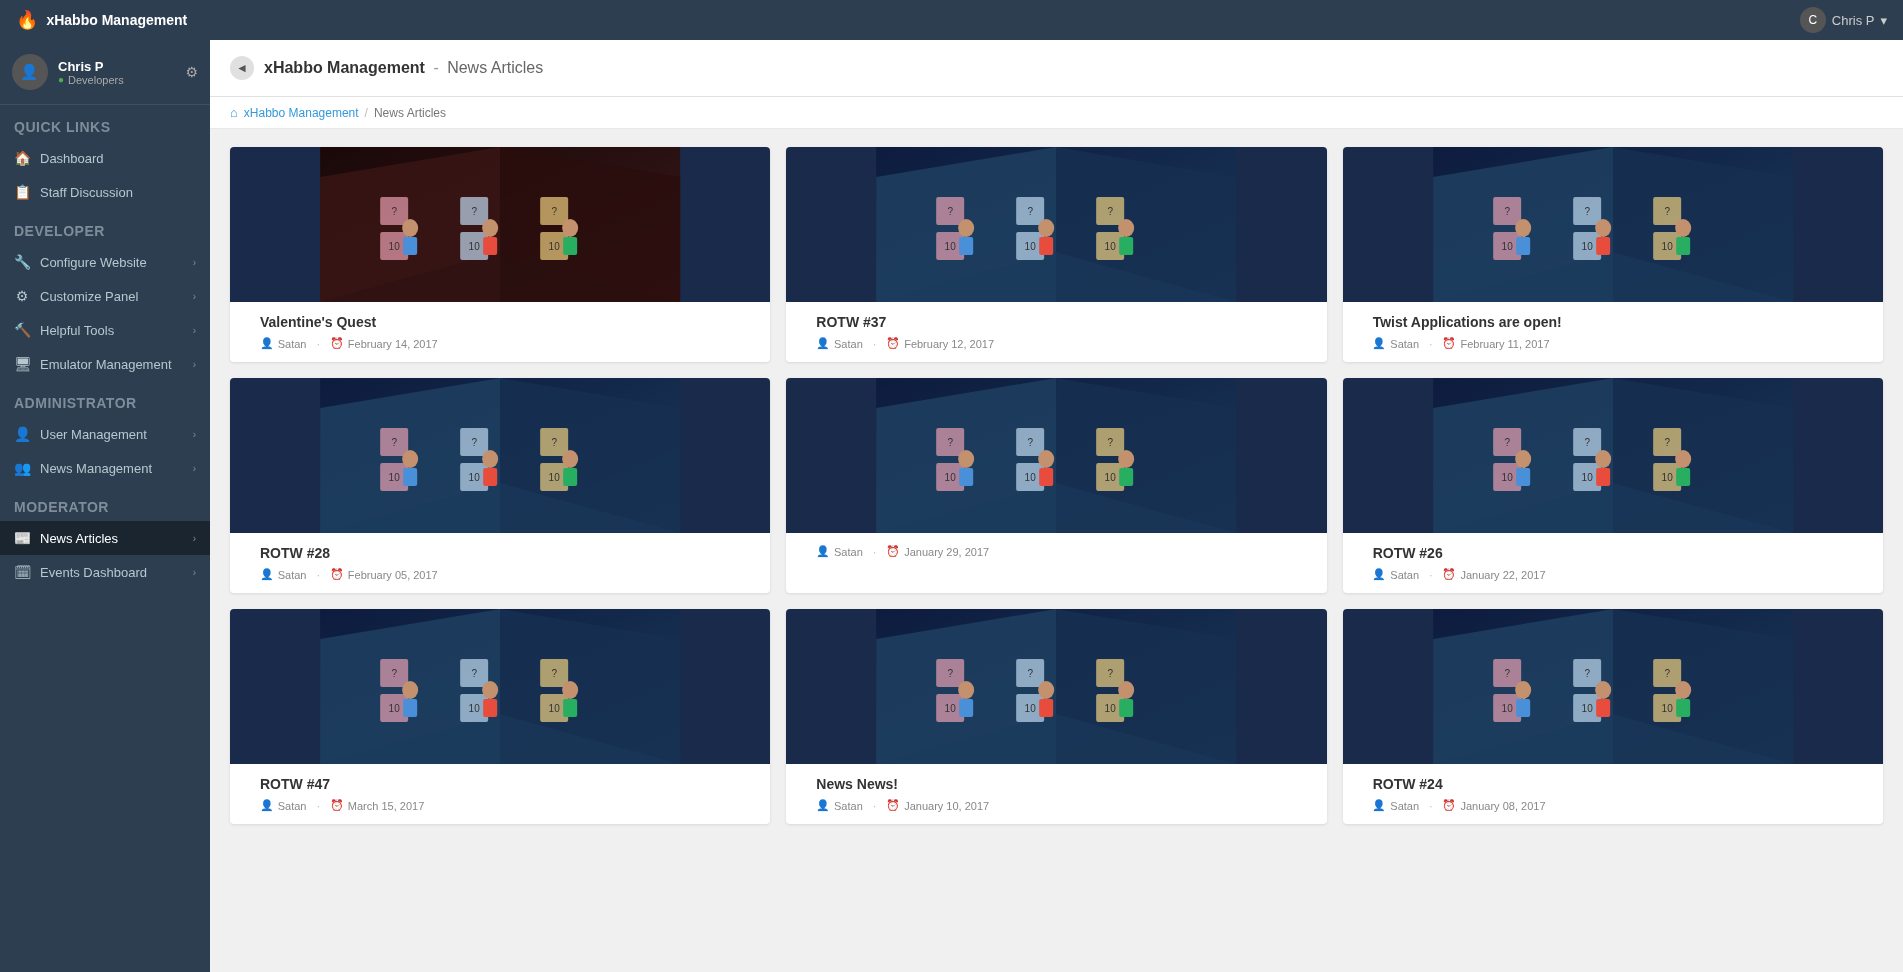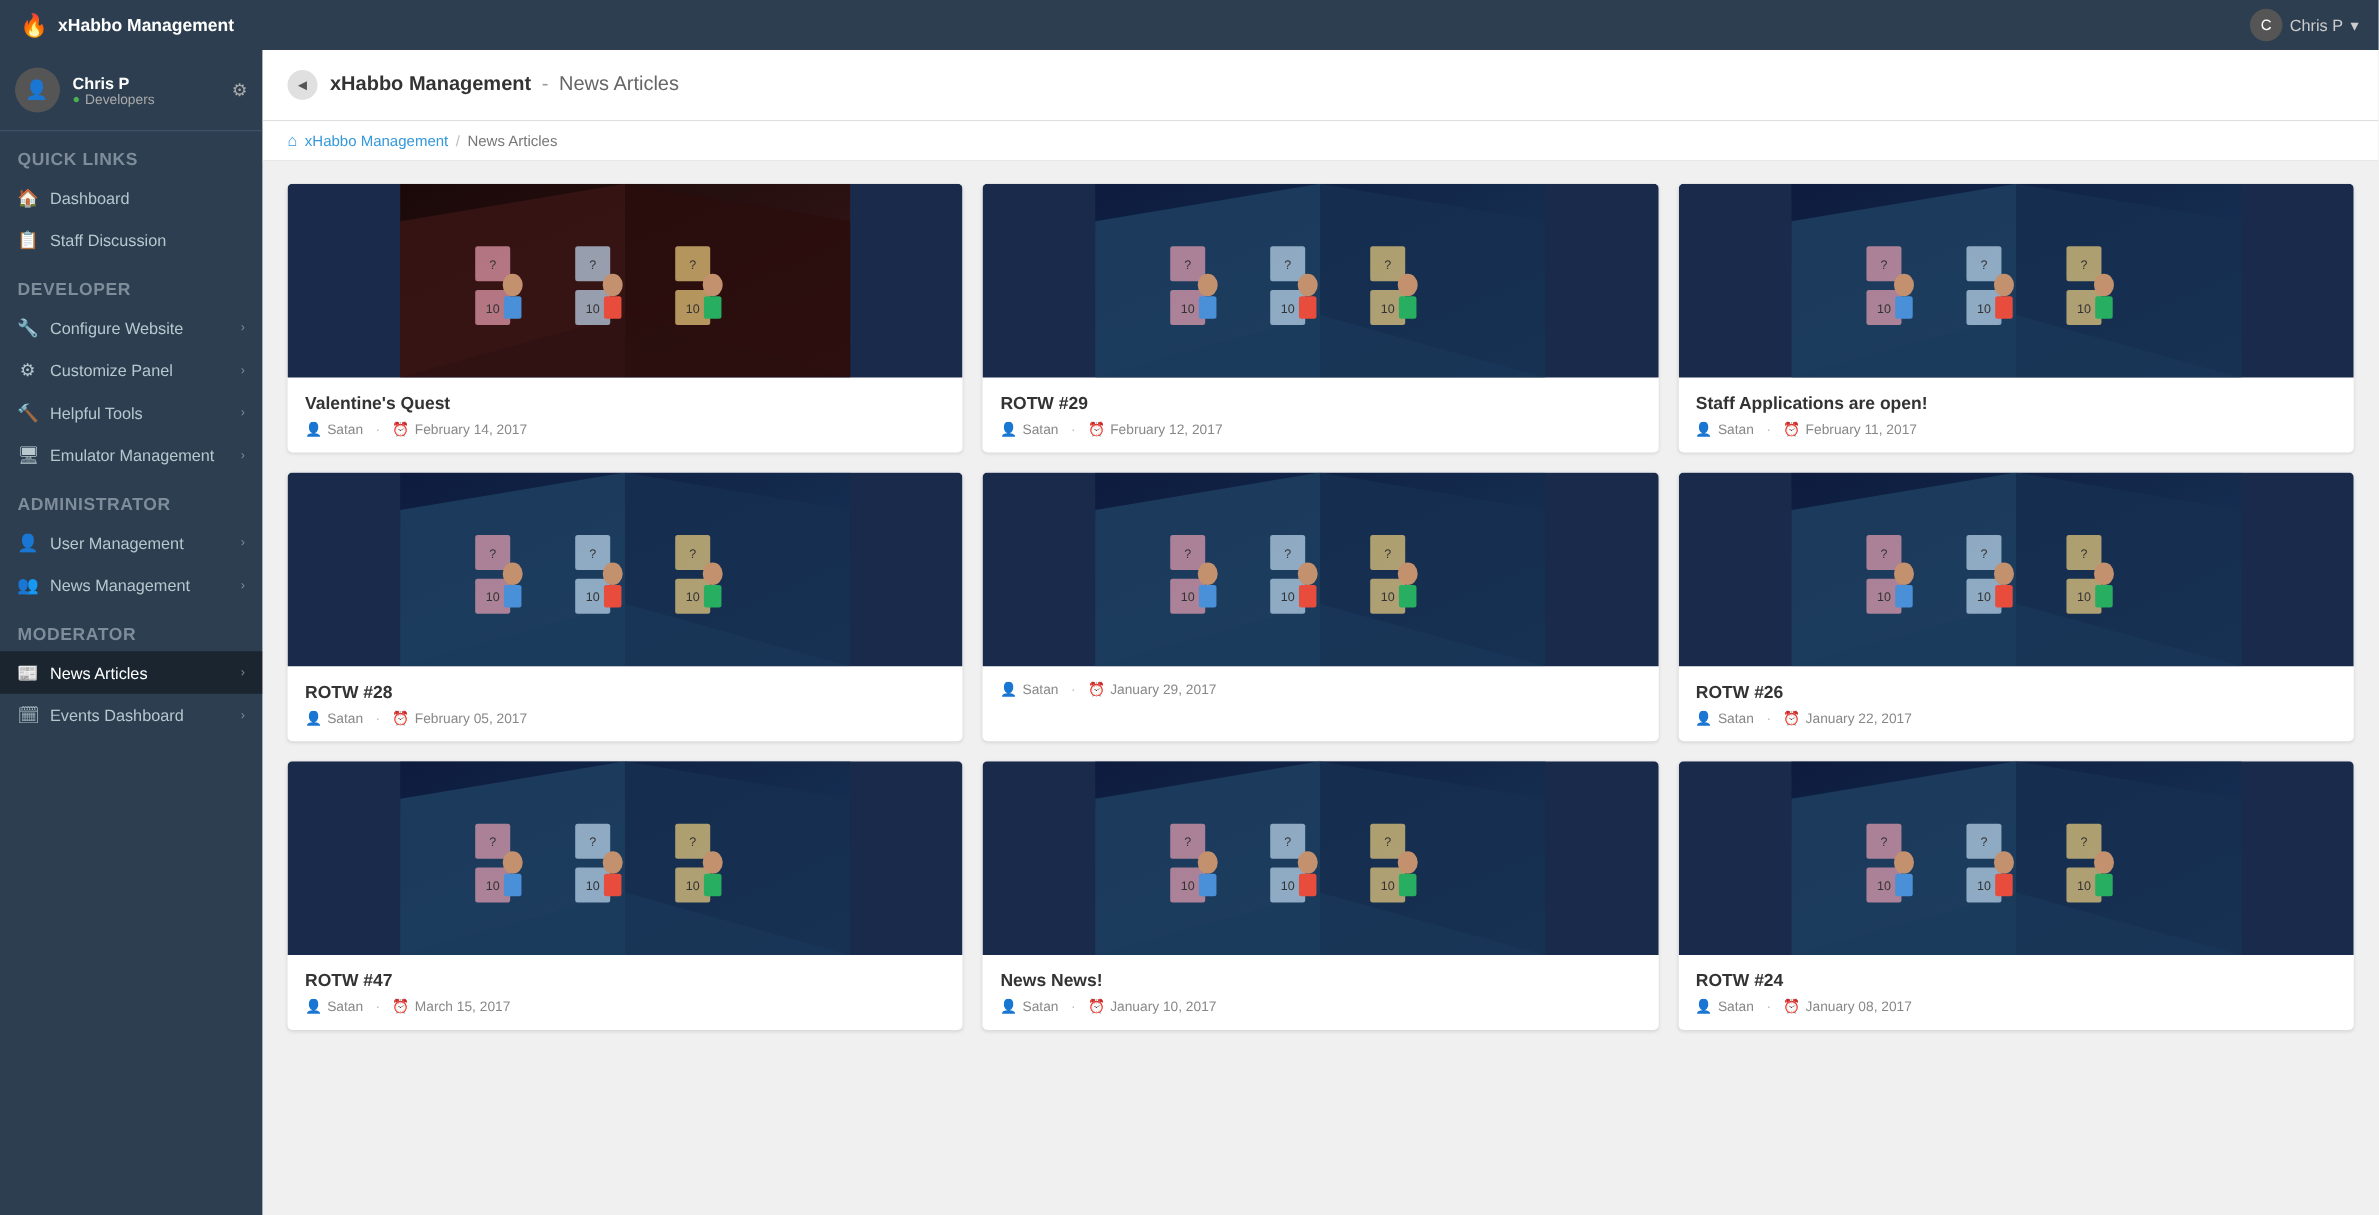--- a/index.html
+++ b/index.html
@@ -200,21 +200,21 @@
       height: 155px;
       background: #1a2a4a;
       display: flex;
       align-items: center;
       justify-content: center;
       overflow: hidden;
       position: relative;
     }
 
     .card-body {
-      padding: 12px 14px 12px;
+      padding: 12px 30px 12px;
     }
     .card-title {
       font-size: 14px;
       font-weight: 600;
       color: #333;
       margin-bottom: 7px;
     }
     .card-meta {
       display: flex;
       align-items: center;
@@ -415,21 +415,21 @@
                 <text x="234" y="103" text-anchor="middle" fill="#333" font-size="10">10</text>
                 <ellipse cx="90" cy="81" rx="8" ry="9" fill="#c4916e"></ellipse>
                 <rect x="83" y="90" width="14" height="18" fill="#4a90d9" rx="2"></rect>
                 <ellipse cx="170" cy="81" rx="8" ry="9" fill="#c4916e"></ellipse>
                 <rect x="163" y="90" width="14" height="18" fill="#e74c3c" rx="2"></rect>
                 <ellipse cx="250" cy="81" rx="8" ry="9" fill="#c4916e"></ellipse>
                 <rect x="243" y="90" width="14" height="18" fill="#27ae60" rx="2"></rect>
               </svg>
             </div>
             <div class="card-body">
-              <div class="card-title">ROTW #29</div>
+              <div class="card-title">ROTW #37</div>
               <div class="card-meta">
                 <div class="card-meta-author">
                   <span class="card-meta-icon">👤</span>
                   <span>Satan</span>
                 </div>
                 <span class="card-meta-dot">·</span>
                 <div class="card-meta-date">
                   <span class="card-meta-icon">⏰</span>
                   <span>February 12, 2017</span>
                 </div>
@@ -463,21 +463,21 @@
                 <text x="234" y="103" text-anchor="middle" fill="#333" font-size="10">10</text>
                 <ellipse cx="90" cy="81" rx="8" ry="9" fill="#c4916e"></ellipse>
                 <rect x="83" y="90" width="14" height="18" fill="#4a90d9" rx="2"></rect>
                 <ellipse cx="170" cy="81" rx="8" ry="9" fill="#c4916e"></ellipse>
                 <rect x="163" y="90" width="14" height="18" fill="#e74c3c" rx="2"></rect>
                 <ellipse cx="250" cy="81" rx="8" ry="9" fill="#c4916e"></ellipse>
                 <rect x="243" y="90" width="14" height="18" fill="#27ae60" rx="2"></rect>
               </svg>
             </div>
             <div class="card-body">
-              <div class="card-title">Staff Applications are open!</div>
+              <div class="card-title">Twist Applications are open!</div>
               <div class="card-meta">
                 <div class="card-meta-author">
                   <span class="card-meta-icon">👤</span>
                   <span>Satan</span>
                 </div>
                 <span class="card-meta-dot">·</span>
                 <div class="card-meta-date">
                   <span class="card-meta-icon">⏰</span>
                   <span>February 11, 2017</span>
                 </div>

